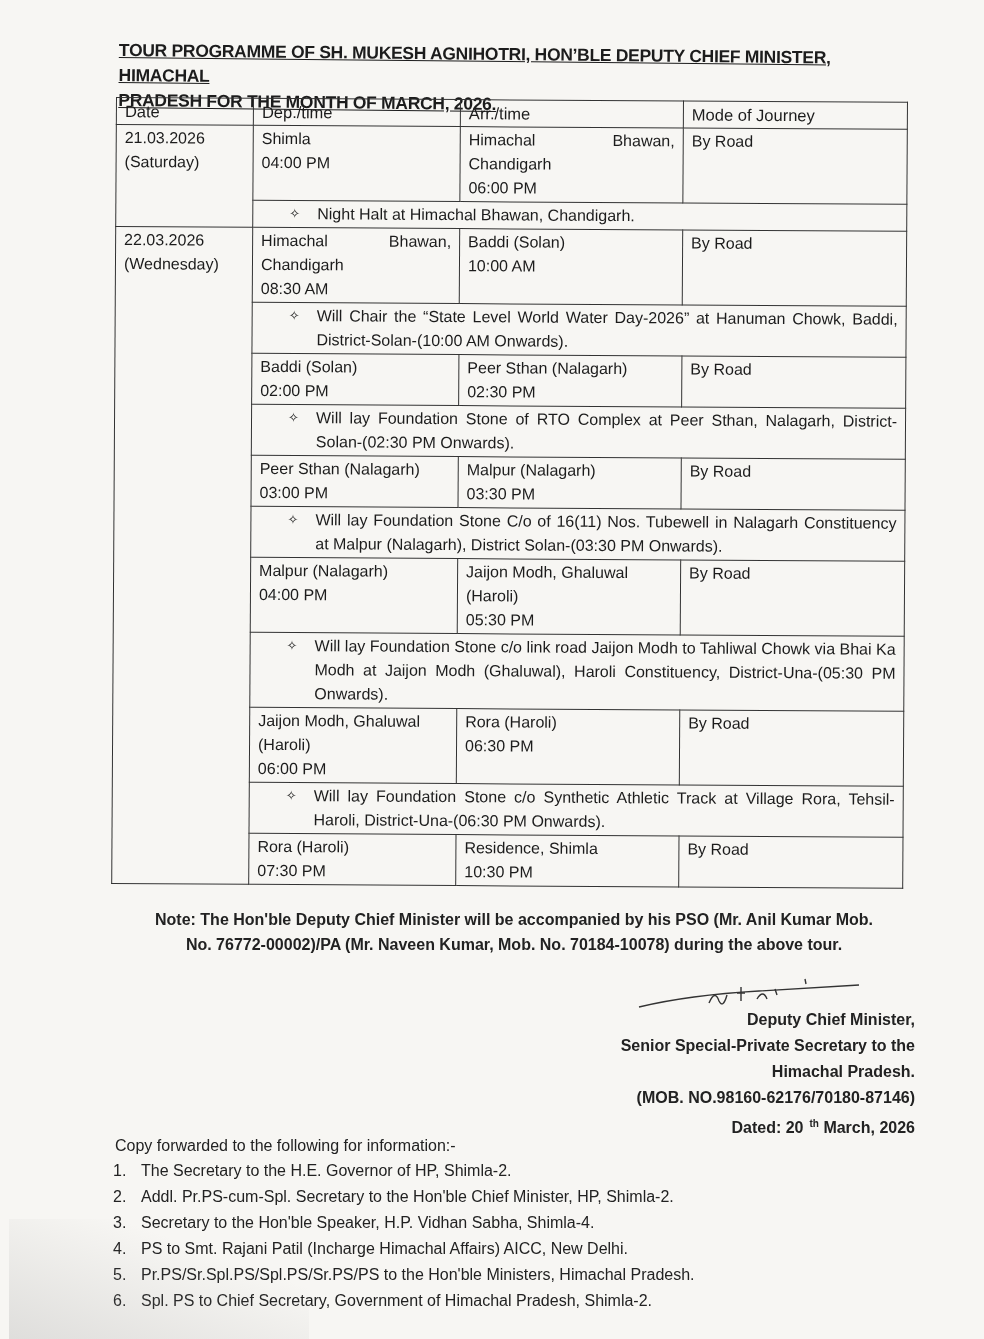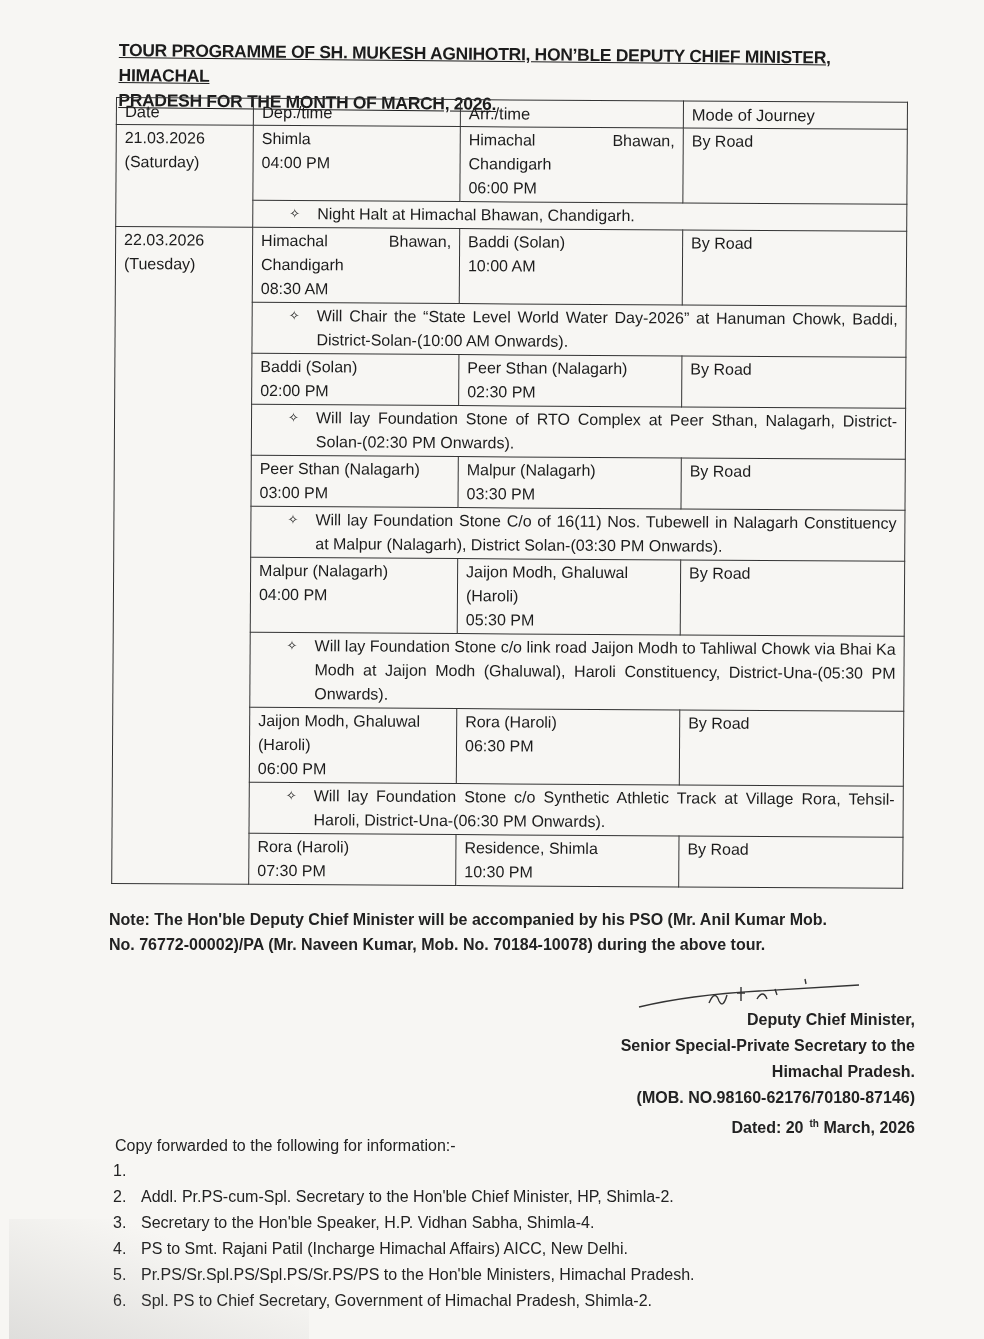--- a/index.html
+++ b/index.html
@@ -29,21 +29,21 @@
   table.tour td.c-dep { width: 190px; }
   table.tour td.c-arr { width: 206px; }
   .hdr td { font-size: 16.5px; }
   .justfull { display: flex; justify-content: space-between; }
   .event { padding-left: 36px !important; padding-right: 8px !important; }
   .event-inner { display: flex; }
   .bullet { width: 28px; flex: none; font-size: 13px; line-height: 24px; }
   .event-text { text-align: justify; }
   .note {
     position: absolute; left: 100px; top: 907px; width: 810px;
-    font-size: 16px; font-weight: bold; line-height: 25px; 
+    font-size: 16px; font-weight: bold; line-height: 25px; text-align: center;
     color: #222;
   }
   .sig {
     position: absolute; left: 560px; top: 1007px; width: 346px;
     font-size: 16px; font-weight: bold; line-height: 26px; text-align: right;
     color: #222;
   }
   .sig .scribble { position: absolute; left: 60px; top: -30px; }
   .endst {
     position: absolute; left: 106px; top: 1111px; font-size: 16px; line-height: 22px; color: #222;
@@ -107,21 +107,21 @@
         <div class="event-inner">
           <span class="bullet">✧</span>
           <span class="event-text">Night Halt at Himachal Bhawan, Chandigarh.</span>
         </div>
       </td>
     </tr>
 
     <tr>
       <td class="c-date" rowspan="12">
         <div>22.03.2026</div>
-        <div>(Tuesday)</div>
+        <div>(Wednesday)</div>
       </td>
       <td class="c-dep">
         <div class="justfull">
               <span>Himachal</span>
               <span>Bhawan,</span>
             </div>
         <div>Chandigarh</div>
         <div>08:30 AM</div>
       </td>
       <td class="c-arr">
@@ -251,20 +251,21 @@
     <div>Himachal Pradesh.</div>
     <div>(MOB. NO.98160-62176/70180-87146)</div>
     <div><span>Dated: 20</span><sup>th</sup><span> March, 2026</span></div>
   </div>
 
   <div class="copyfw">Copy forwarded to the following for information:-</div>
 
   <ol class="cc">
     <li>
         <span class="num">1.</span>
+        <span>The Secretary to the H.E. Governor of HP, Shimla-2.</span>
       </li>
     <li>
         <span class="num">2.</span>
         <span>Addl. Pr.PS-cum-Spl. Secretary to the Hon'ble Chief Minister, HP, Shimla-2.</span>
       </li>
     <li>
         <span class="num">3.</span>
         <span>Secretary to the Hon'ble Speaker, H.P. Vidhan Sabha, Shimla-4.</span>
       </li>
     <li>

